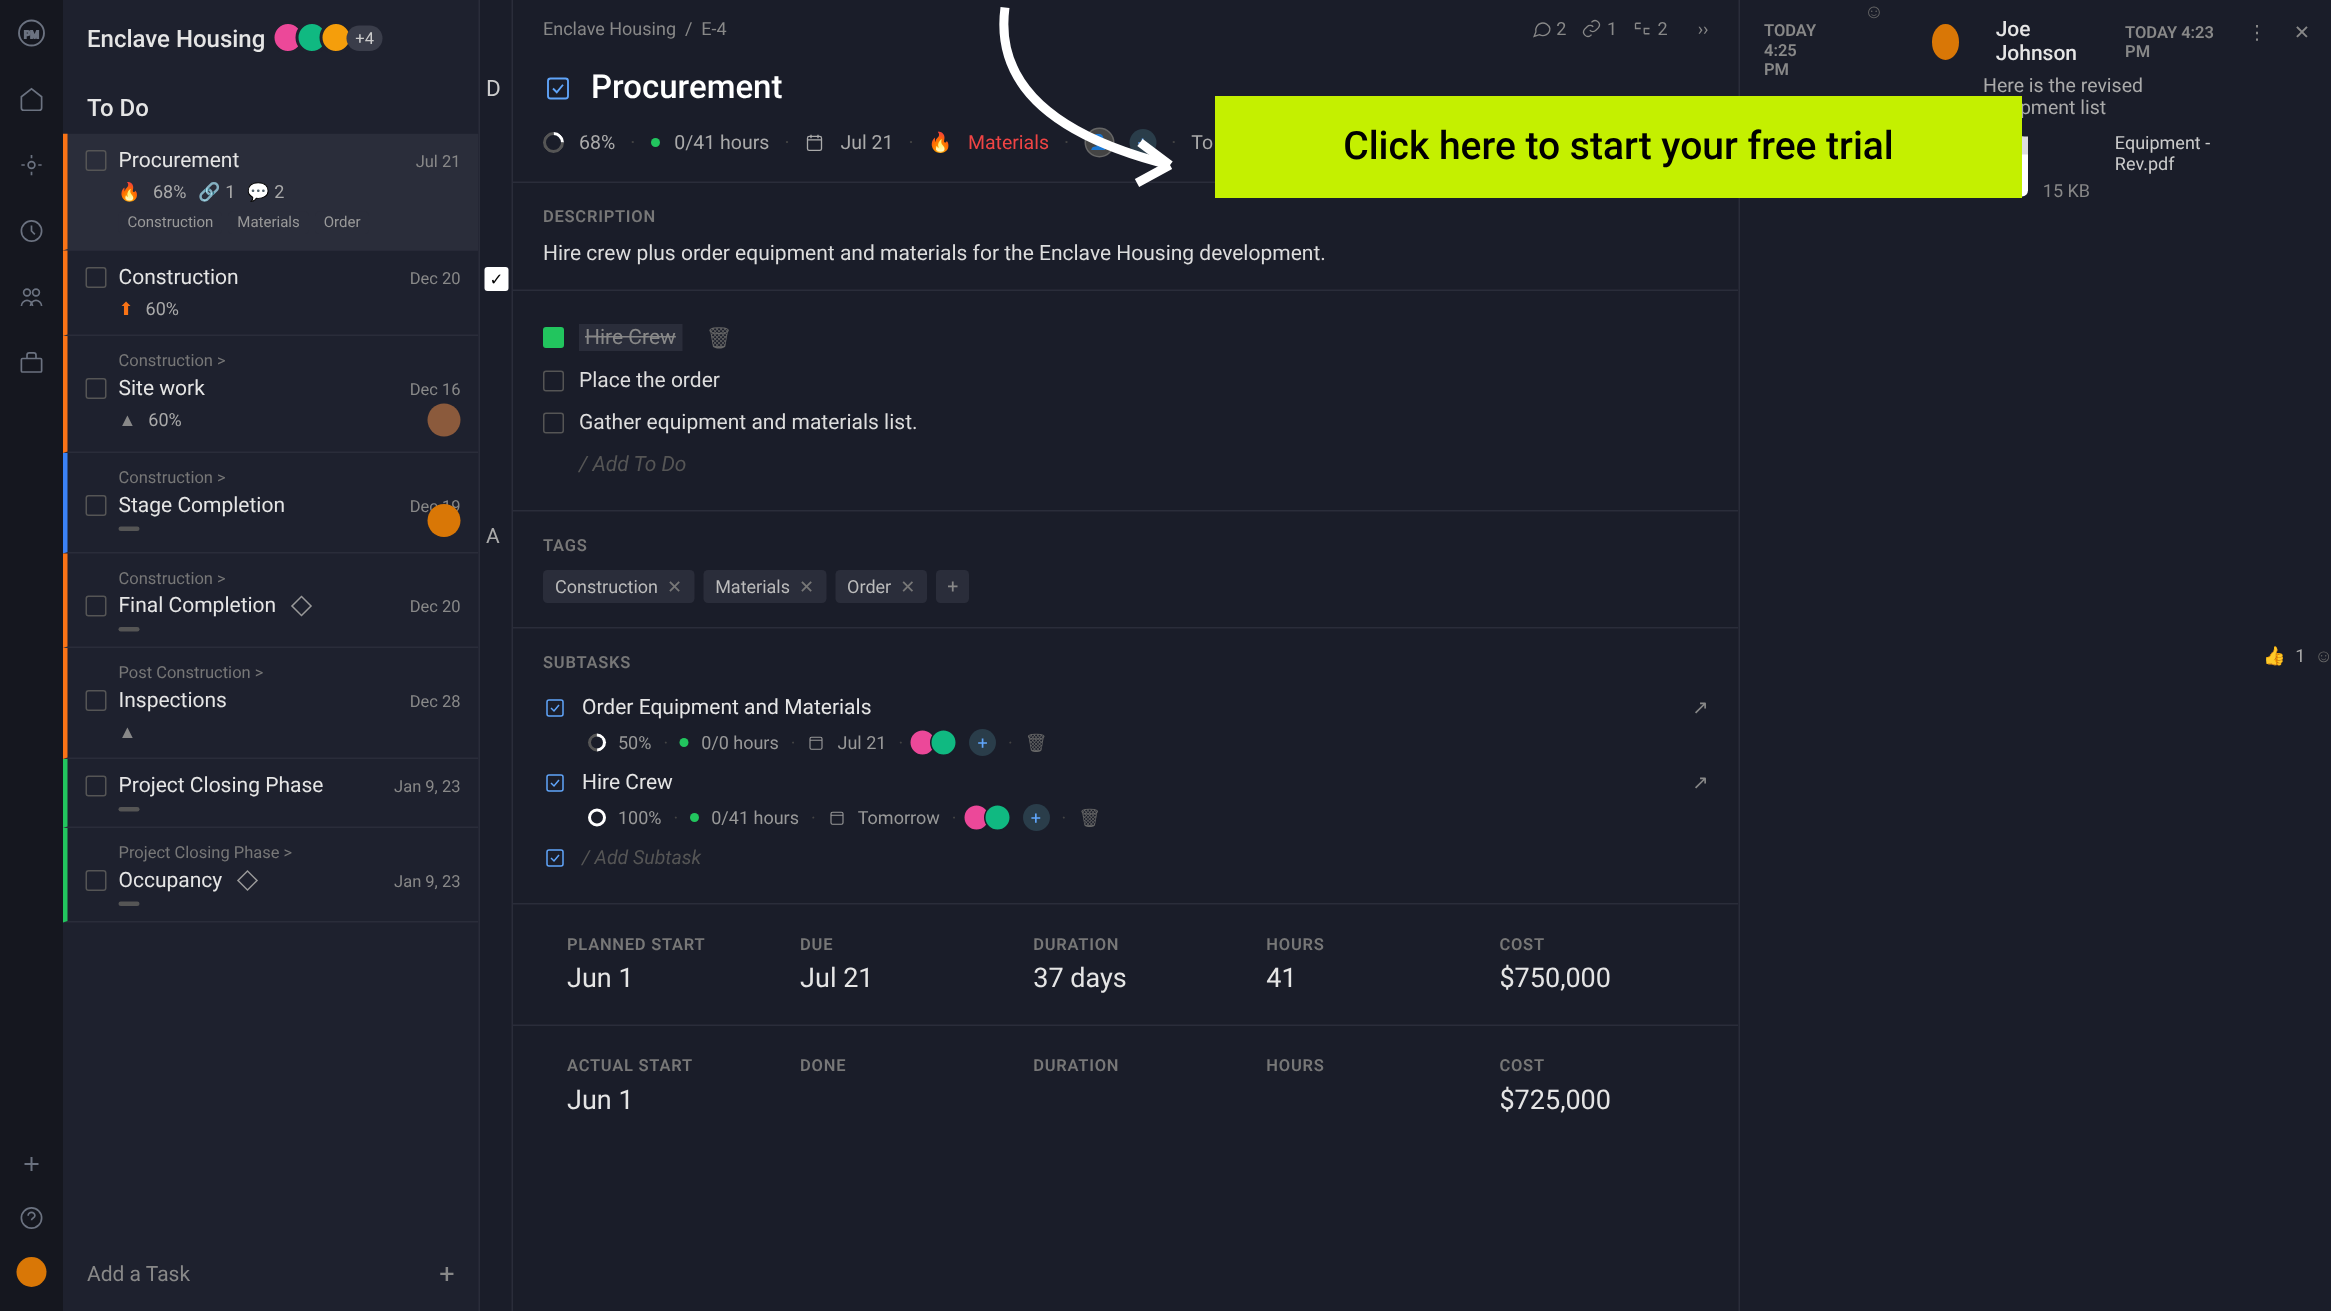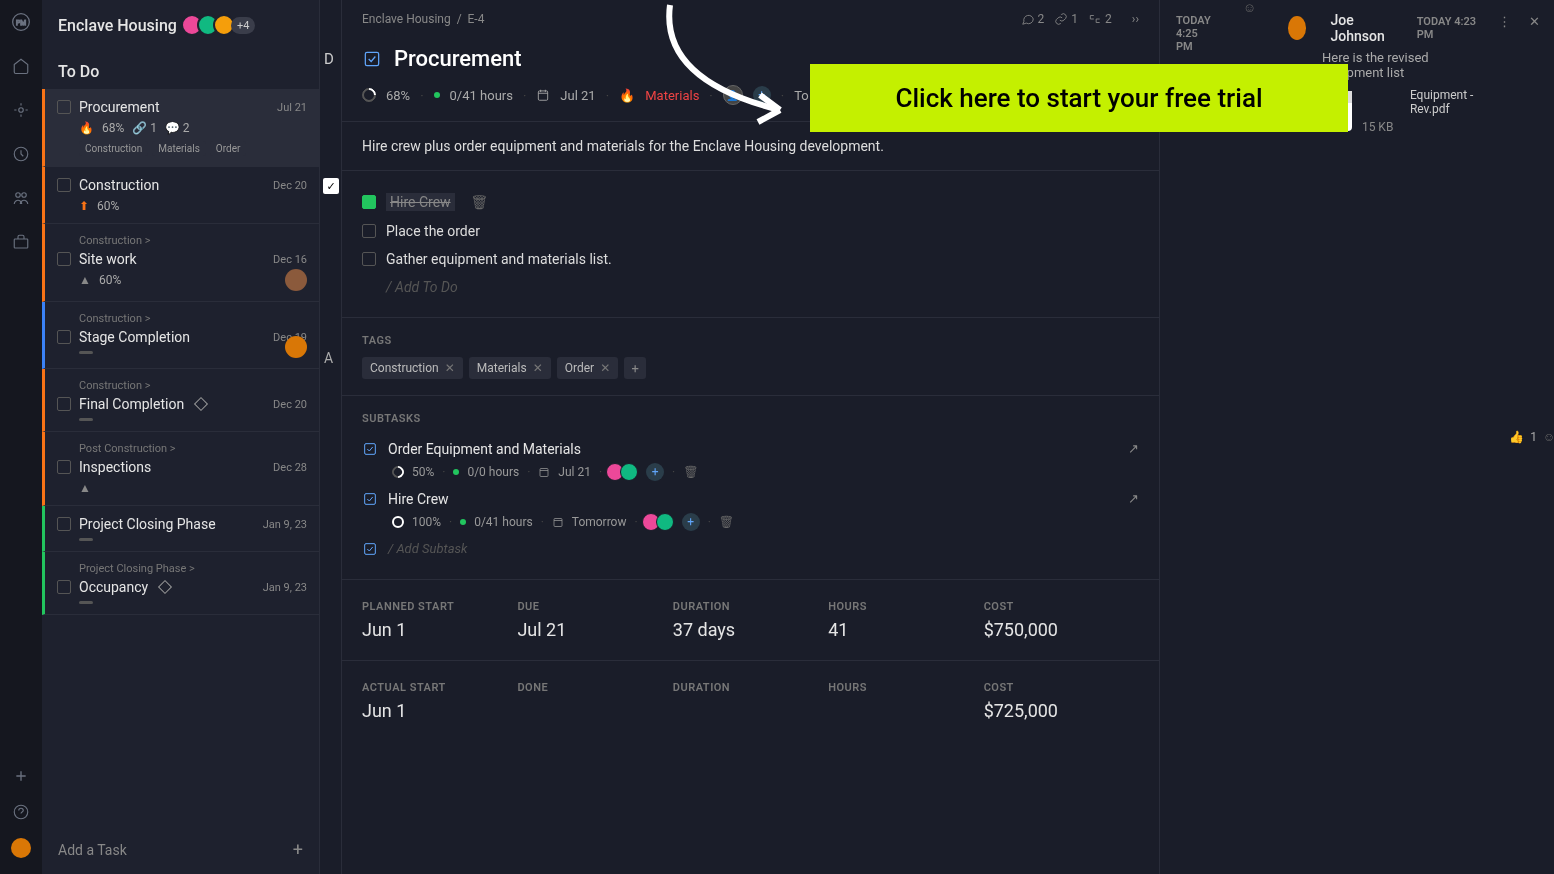--- a/index.html
+++ b/index.html
@@ -78,31 +78,31 @@
 .todo-text.done { text-decoration: line-through; color: #888; background: #2a2d3a; padding: 1px 4px; }
 .todo-del { color: #666; margin-left: 6px; }
 .add-todo { color: #555; font-style: italic; padding-left: 24px; }
 
 .tags-row { display: flex; gap: 6px; align-items: center; }
 .tag-chip { background: #2a2d3a; color: #bbb; font-size: 12px; padding: 4px 8px; border-radius: 3px; display: flex; align-items: center; gap: 6px; }
 .tag-x { color: #777; cursor: pointer; }
 .tag-add { width: 22px; height: 22px; background: #2a2d3a; border-radius: 3px; display: flex; align-items: center; justify-content: center; color: #888; }
 
 .subtask { margin-bottom: 4px; }
-.subtask-row1 { display: flex; align-items: flex-start; gap: 10px; padding: 6px 0; }
+.subtask-row1 { display: flex; align-items: flex-end; gap: 10px; padding: 6px 0; }
 .subtask-name { font-size: 14px; color: #e5e5e5; }
 .subtask-open { margin-left: auto; color: #888; }
 .subtask-meta { display: flex; align-items: center; gap: 8px; font-size: 12px; color: #999; padding-left: 30px; }
 .circ-empty { width: 12px; height: 12px; border: 2px solid #fff; border-radius: 50%; }
 .circ-half { width: 12px; height: 12px; border: 2px solid #555; border-radius: 50%; border-right-color: #fff; border-bottom-color: #fff; transform: rotate(-45deg); }
 .mini-avatars { display: flex; }
 .mini-av { width: 18px; height: 18px; border-radius: 50%; margin-left: -4px; border: 1px solid #1a1d29; }
 
 .stats-grid { display: flex; padding: 20px; border-top: 1px solid #2a2d3a; }
-.stat-col { flex: 1; }
+.stat-col { flex: 1; margin-left: 16px; }
 .stat-label { font-size: 11px; font-weight: 600; letter-spacing: 0.5px; color: #777; text-transform: uppercase; }
 .stat-val { font-size: 18px; color: #e5e5e5; margin-top: 6px; }
 
 
 .comments { width: 395px; background: #1a1d29; border-left: 1px solid #2a2d3a; display: flex; }
 .comments-top { padding: 14px 16px; display: flex; justify-content: flex-end; font-size: 11px; color: #888; font-weight: 600; }
 .emoji-bar { padding: 0 16px 10px; display: flex; justify-content: flex-end; color: #666; }
 .comment { padding: 12px 16px; }
 .comment-head { display: flex; align-items: center; gap: 24px; }
 .comment-av { width: 24px; height: 24px; border-radius: 50%; }
@@ -360,20 +360,21 @@
         <span class="critical">Materials</span>
         <span class="meta-sep">·</span>
         <span class="assignee-circ">👤</span>
         <span class="add-btn-sm">+</span>
         <span class="meta-sep">·</span>
         <span>To Do</span>
       </div>
     </div>
 
     <div class="detail-section">
+      <div class="section-label">DESCRIPTION</div>
       <div class="desc-text">Hire crew plus order equipment and materials for the Enclave Housing development.</div>
     </div>
 
     <div class="detail-section">
       <div id="todo-list">
           <div class="todo-item">
             <span class="todo-check done"></span>
             <span class="todo-text done">Hire Crew</span>
             <span class="todo-del">🗑</span>
           </div>

